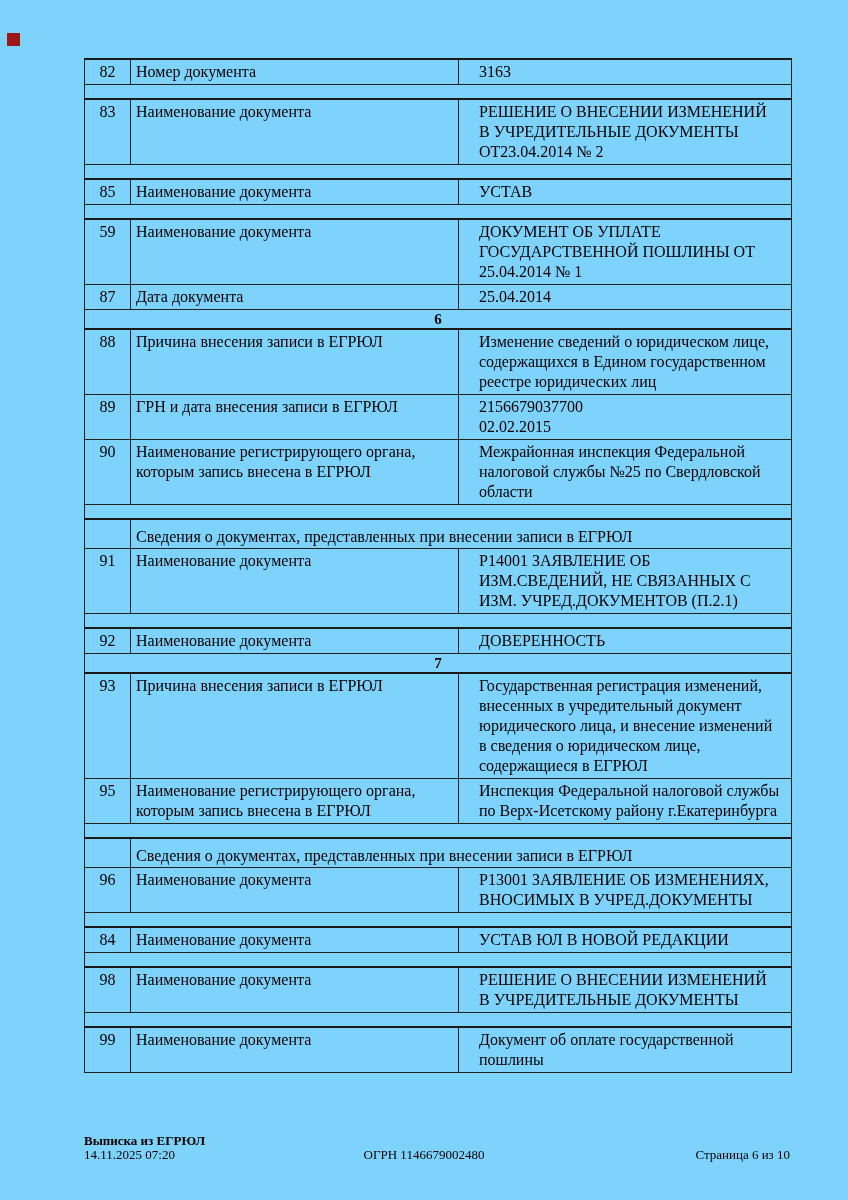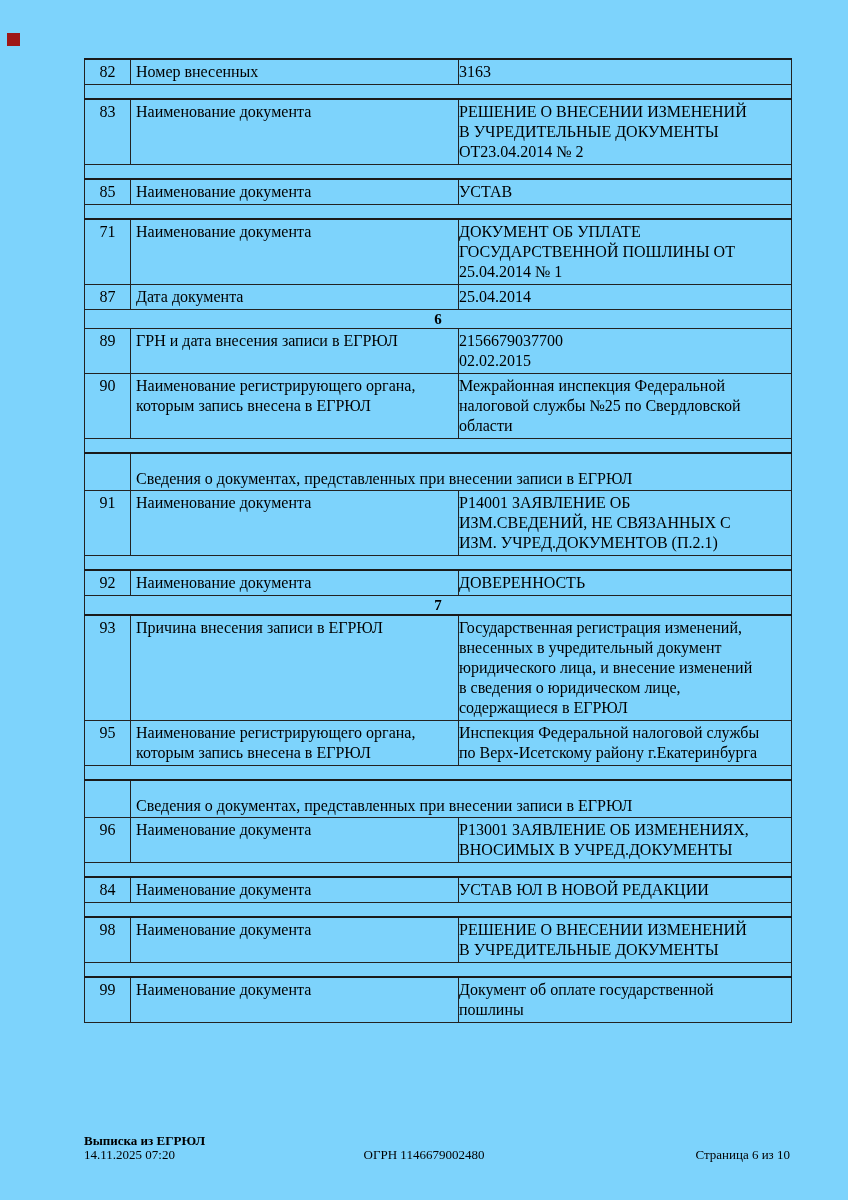--- a/index.html
+++ b/index.html
@@ -45,36 +45,36 @@
   }
   .doc-table tr.block-start td { border-top: 2px solid #1a1a1a; }
   .doc-table td.c-num {
     text-align: center;
     padding: 2px 2px;
   }
   .doc-table td.c-label,
   .doc-table td.c-value {
     white-space: pre-line;
   }
-  .doc-table td.c-value { padding-left: 0; margin-left: 8px; }
+  .doc-table td.c-value { padding-left: 20px; margin-left: 8px; }
   .doc-table td.c-spacer {
     border-top: none;
     border-bottom: none;
     height: 13px;
     padding: 0;
   }
   .doc-table td.c-section {
     text-align: center;
     font-weight: bold;
     font-size: 15px;
     line-height: 16px;
     padding: 1px 0 1px 0;
   }
   .doc-table td.c-subheader {
-    padding: 15px 4px 1px 5px;
+    padding: 7px 4px 1px 5px;
   }
   .footer {
     position: absolute;
     left: 0;
     top: 1134px;
     width: 848px;
     height: 30px;
     font-size: 13px;
     line-height: 13.5px;
   }
@@ -107,21 +107,21 @@
 
   <table class="doc-table">
     <colgroup>
         <col class="c1">
         <col class="c2">
         <col class="c3">
       </colgroup>
     <tbody id="table-body">
         <tr class="block-start">
           <td class="c-num">82</td>
-          <td class="c-label">Номер внесенных</td>
+          <td class="c-label">Номер документа</td>
           <td class="c-value">3163</td>
         </tr>
         <tr>
           <td class="c-spacer" colspan="3"></td>
         </tr>
         <tr class="block-start">
           <td class="c-num">83</td>
           <td class="c-label">Наименование документа</td>
           <td class="c-value">РЕШЕНИЕ О ВНЕСЕНИИ ИЗМЕНЕНИЙ
 В УЧРЕДИТЕЛЬНЫЕ ДОКУМЕНТЫ
@@ -132,33 +132,40 @@
         </tr>
         <tr class="block-start">
           <td class="c-num">85</td>
           <td class="c-label">Наименование документа</td>
           <td class="c-value">УСТАВ</td>
         </tr>
         <tr>
           <td class="c-spacer" colspan="3"></td>
         </tr>
         <tr class="block-start">
-          <td class="c-num">71</td>
+          <td class="c-num">59</td>
           <td class="c-label">Наименование документа</td>
           <td class="c-value">ДОКУМЕНТ ОБ УПЛАТЕ
 ГОСУДАРСТВЕННОЙ ПОШЛИНЫ ОТ
 25.04.2014 № 1</td>
         </tr>
         <tr>
           <td class="c-num">87</td>
           <td class="c-label">Дата документа</td>
           <td class="c-value">25.04.2014</td>
         </tr>
         <tr>
           <td class="c-section" colspan="3">6</td>
+        </tr>
+        <tr class="block-start">
+          <td class="c-num">88</td>
+          <td class="c-label">Причина внесения записи в ЕГРЮЛ</td>
+          <td class="c-value">Изменение сведений о юридическом лице,
+содержащихся в Едином государственном
+реестре юридических лиц</td>
         </tr>
         <tr>
           <td class="c-num">89</td>
           <td class="c-label">ГРН и дата внесения записи в ЕГРЮЛ</td>
           <td class="c-value">2156679037700
 02.02.2015</td>
         </tr>
         <tr>
           <td class="c-num">90</td>
           <td class="c-label">Наименование регистрирующего органа,

